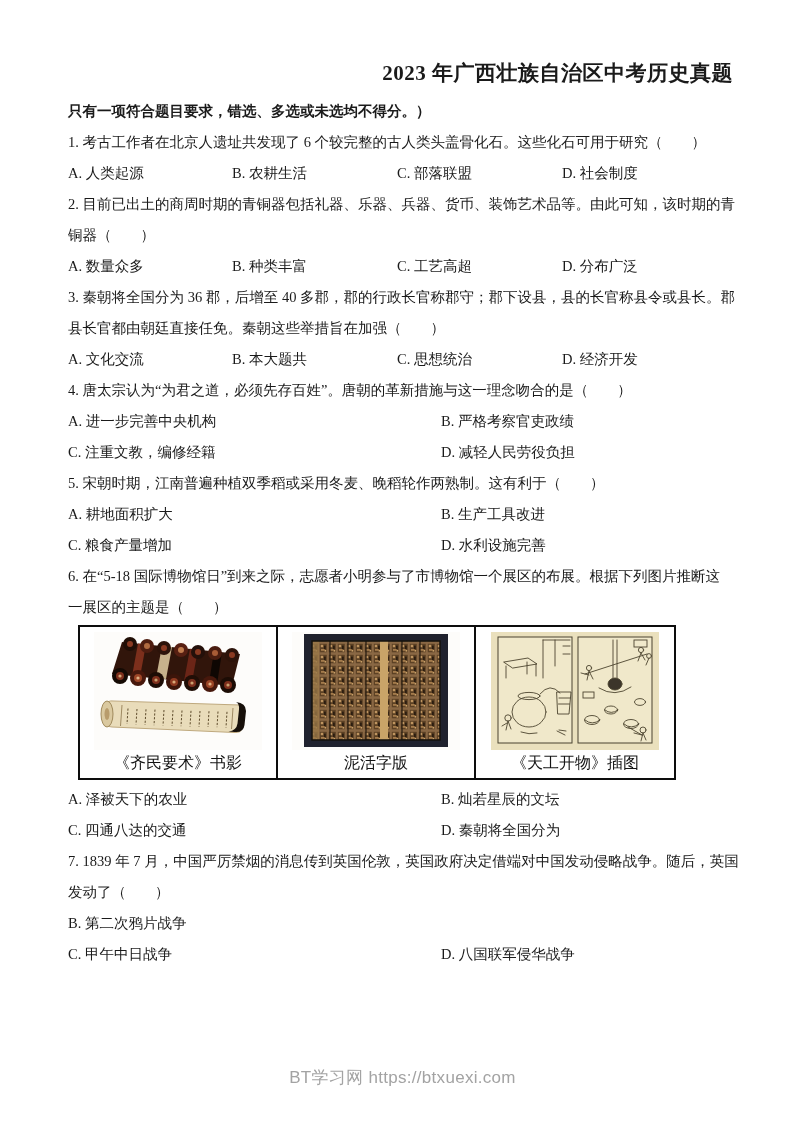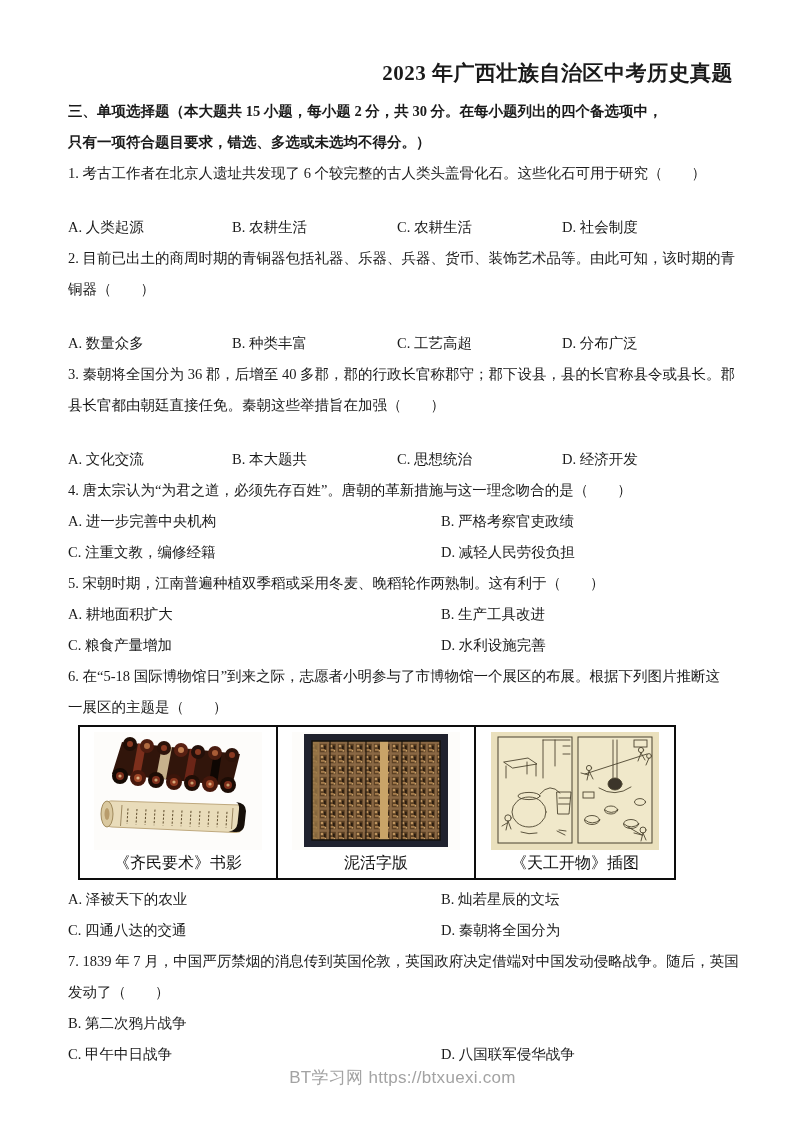--- a/index.html
+++ b/index.html
@@ -8,21 +8,21 @@
     box-sizing:border-box; padding:56px 60px 0 68px;
     font-family:"Liberation Serif","DejaVu Serif",serif; color:#1a1a1a;
     overflow:hidden;
   }
   .title {
     margin:0; height:40px; line-height:34px; text-align:right;
     font-size:21px; font-weight:700; letter-spacing:0.5px; white-space:nowrap;
   }
   .row { margin:0; height:31px; line-height:31px; font-size:14.5px; white-space:nowrap; }
   .bold { font-weight:700; }
-  .opts4 { display:grid; grid-template-columns:164px 165px 165px 1fr;margin-top:23px; }
+  .opts4 { display:grid; grid-template-columns:164px 165px 165px 1fr; }
   .opts2 { display:grid; grid-template-columns:332px 1fr;gap:41px; }
   .opts4 span, .opts2 span { white-space:nowrap; }
 
   .fig-row {
     display:inline-flex; margin:2px 0 4px 10px;
     border:2.5px solid #0d0d0d; background:#ffffff;
   }
   .fig-cell {
     box-sizing:border-box; width:198px; padding:5px 14px 3px;
     border-right:2.5px solid #0d0d0d; background:#ffffff;
@@ -39,29 +39,28 @@
     font-size:17px; color:#a3a3a3; letter-spacing:0.3px;
   }
 </style>
 </head>
 <body>
 
 <div class="page">
 
   <h1 class="title">2023 年广西壮族自治区中考历史真题</h1>
 
-  <p class="row bold">三、单项选择题（本大题共 15 小题，每小题 2 分，共 30 分。在每小题列出的四个备选项中，</p>
   <p class="row bold">只有一项符合题目要求，错选、多选或未选均不得分。）</p>
 
   <div>
     <p class="row">1. 考古工作者在北京人遗址共发现了 6 个较完整的古人类头盖骨化石。这些化石可用于研究（　　）</p>
     <div class="row opts4">
       <span>A. 人类起源</span>
       <span>B. 农耕生活</span>
-      <span>C. 农耕生活</span>
+      <span>C. 部落联盟</span>
       <span>D. 社会制度</span>
     </div>
   </div>
 
   <div>
     <p class="row">2. 目前已出土的商周时期的青铜器包括礼器、乐器、兵器、货币、装饰艺术品等。由此可知，该时期的青</p>
     <p class="row">铜器（　　）</p>
     <div class="row opts4">
       <span>A. 数量众多</span>
       <span>B. 种类丰富</span>

